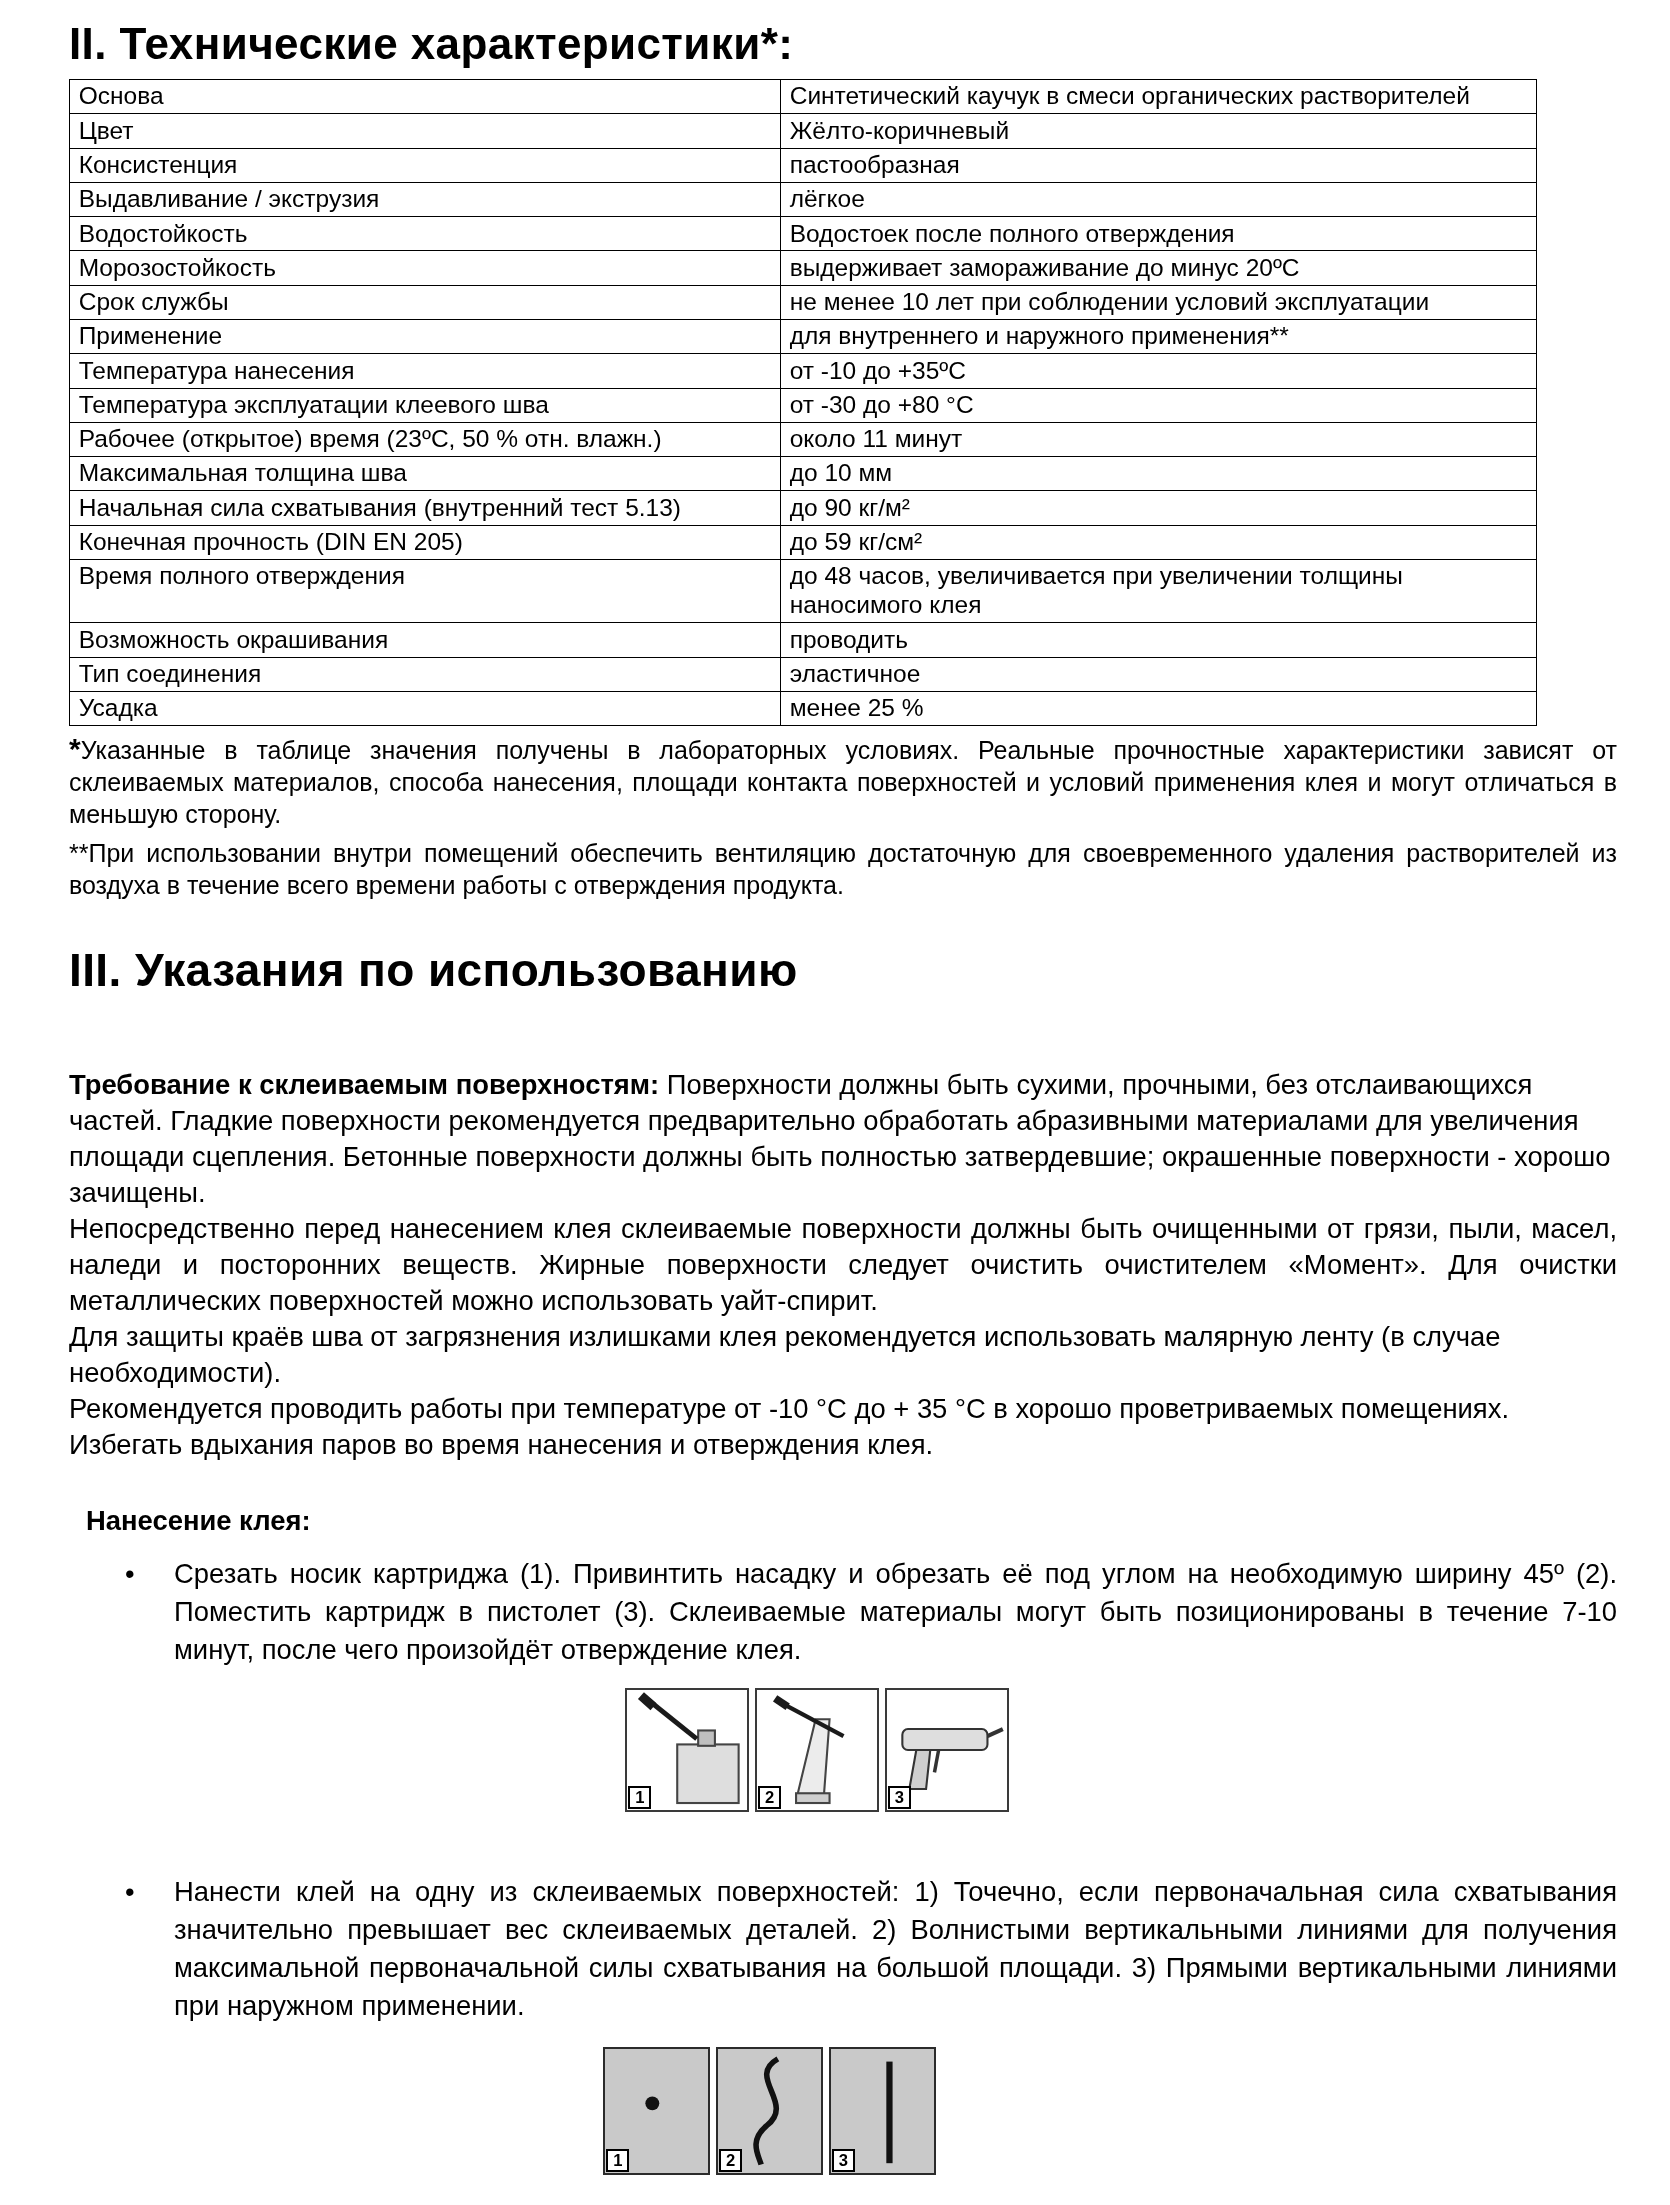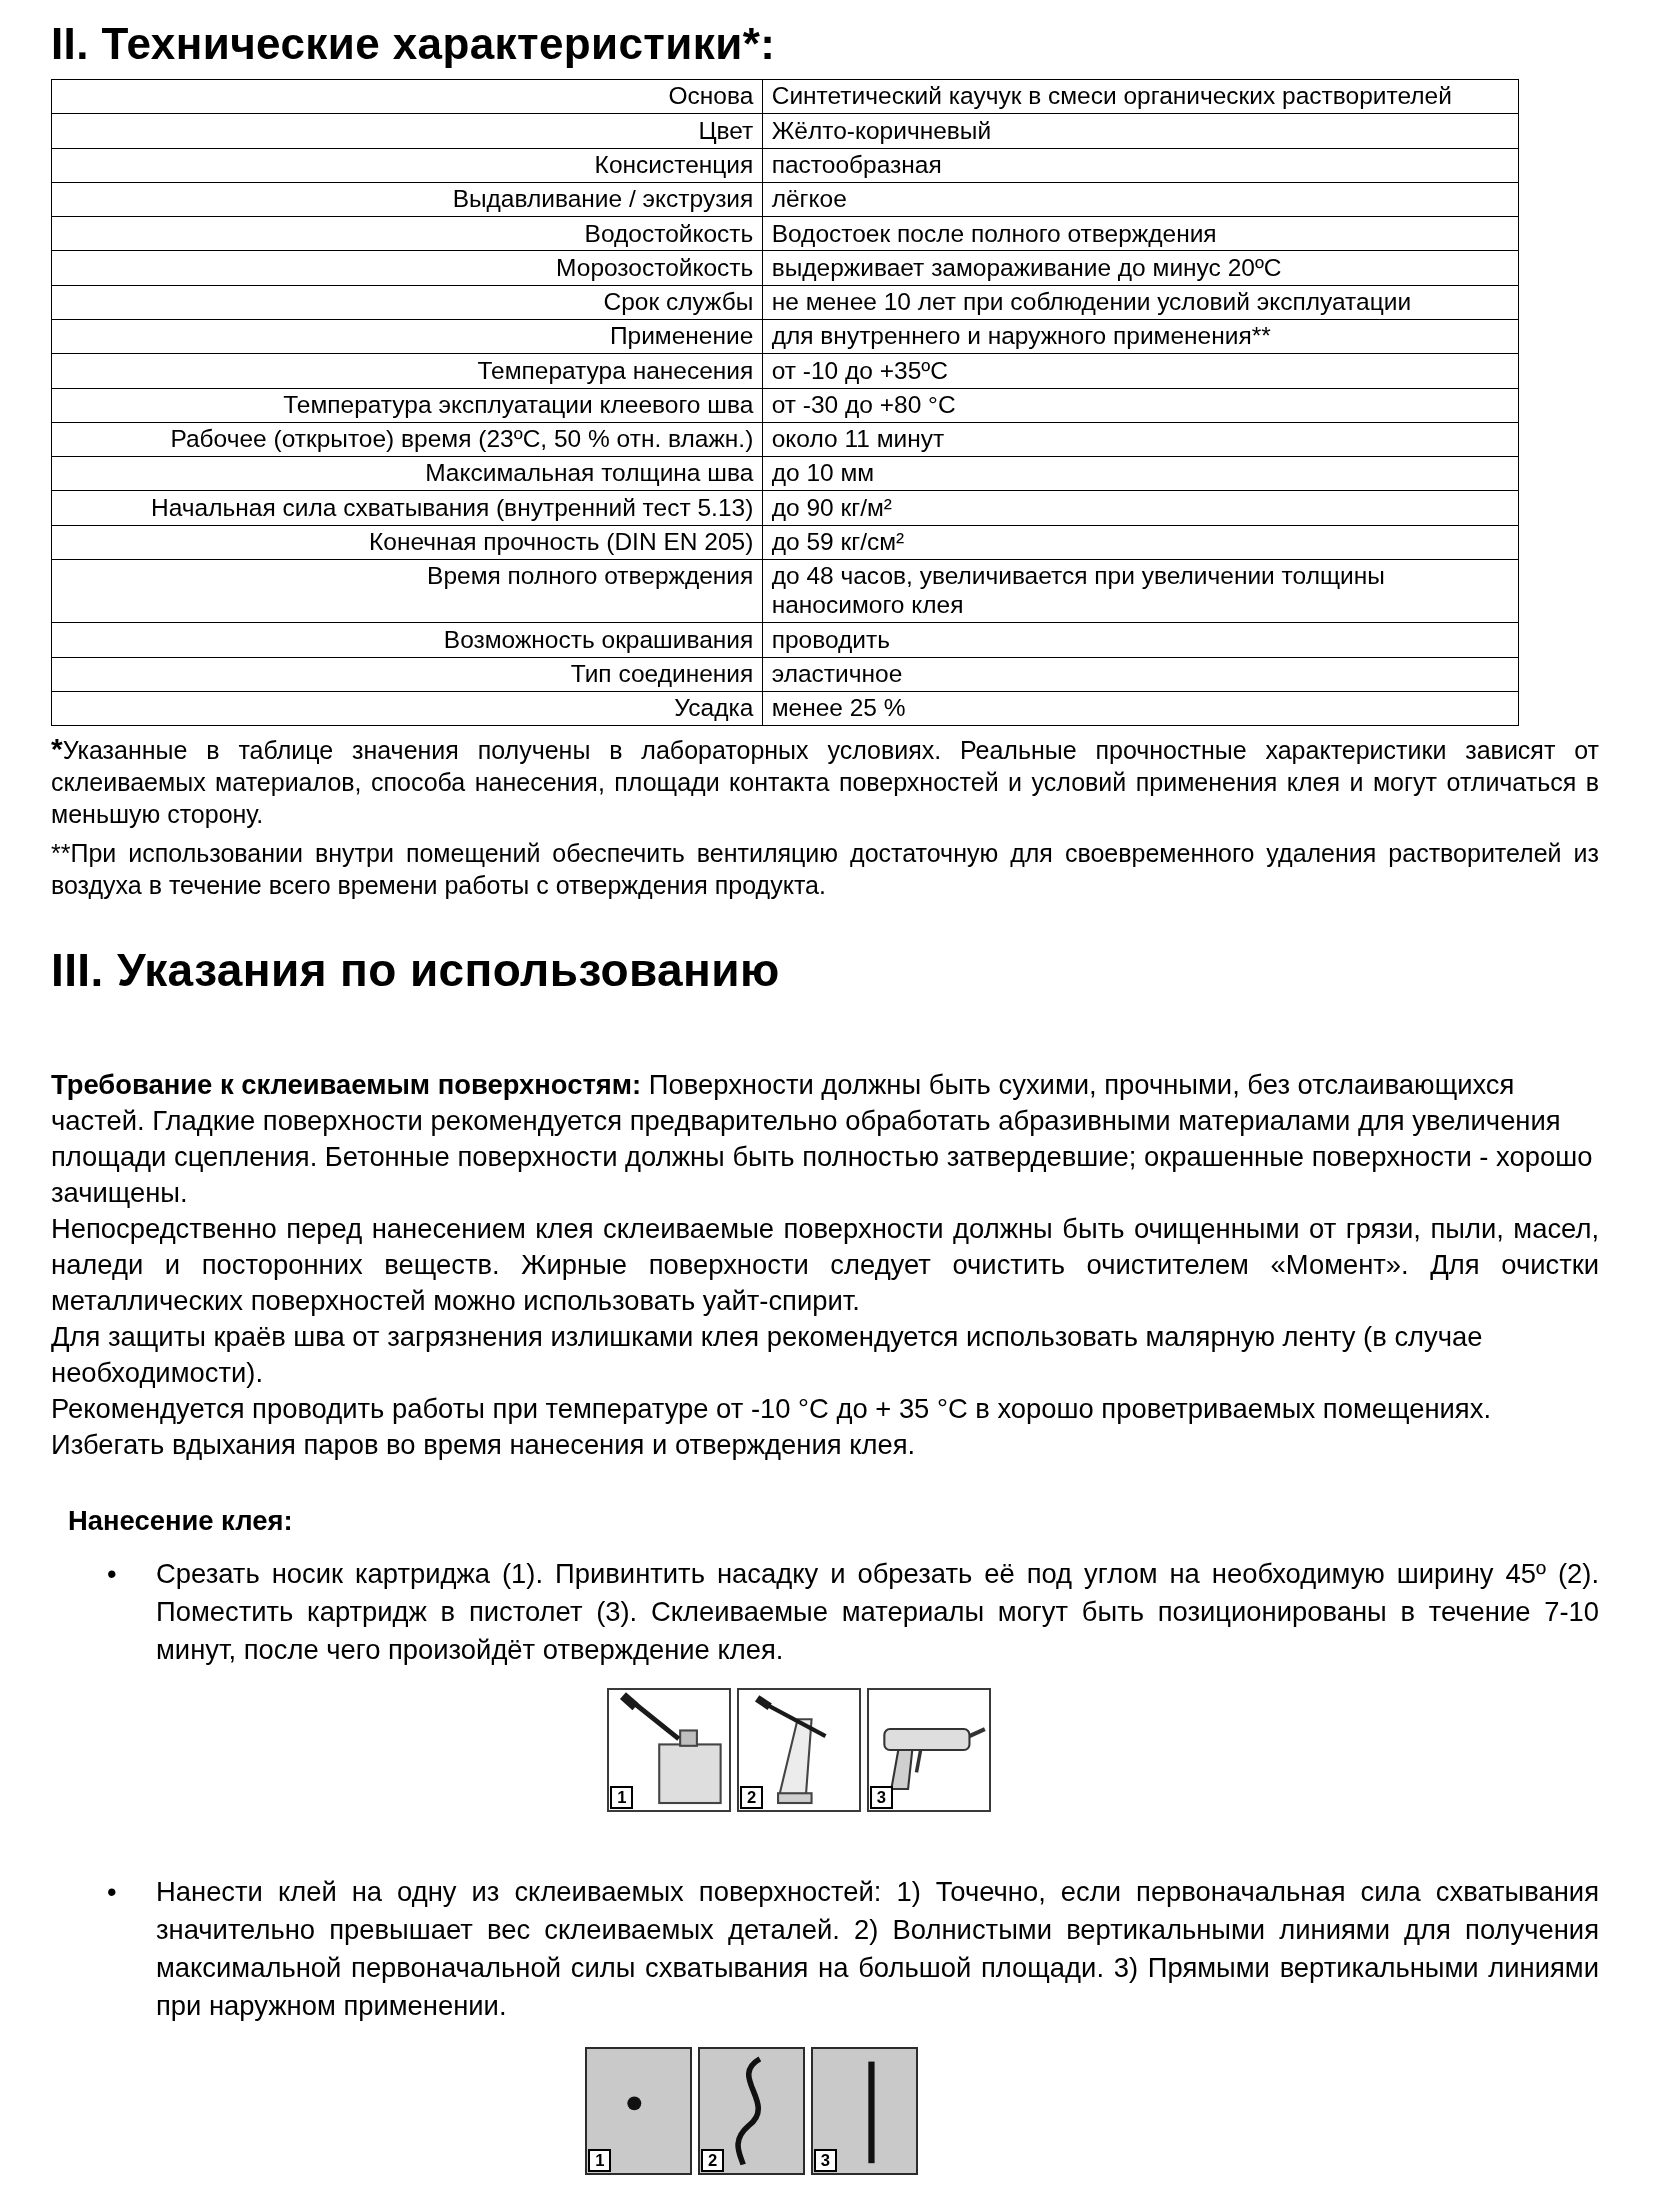--- a/index.html
+++ b/index.html
@@ -4,21 +4,21 @@
 <style>
   * { box-sizing: border-box; }
   html, body { margin: 0; padding: 0; background: #ffffff; }
   body {
     width: 1671px;
     height: 2205px;
     font-family: "Liberation Sans", sans-serif;
     color: #000;
     overflow: hidden;
   }
-  .page { padding: 19px 72px 29px 51px; }
+  .page { padding: 19px 72px 29px 69px; }
 
   h1.sec-title {
     font-size: 44px;
     font-weight: bold;
     margin: 0 0 10px 0;
     letter-spacing: 0.4px;
   }
   h1.sec-title.usage { font-size: 46px; margin-top: 42px; margin-bottom: 12px; }
 
   table.specs {
@@ -26,21 +26,21 @@
     width: 1468px;
     table-layout: fixed;
   }
   table.specs td {
     border: 1.4px solid #000;
     font-size: 24.5px;
     line-height: 29px;
     padding: 1.4px 8.7px 2.9px 8.7px;
     vertical-align: top;
   }
-  td.col-label { width: 711px; text-align: right; }
+  td.col-label { width: 711px; }
 
   .footnote {
     width: 1548px;
     font-size: 25px;
     line-height: 32px;
     text-align: justify;
     margin: 7.2px 0 0 0;
   }
   .footnote .star { font-weight: bold; font-size: 30px; }
 

